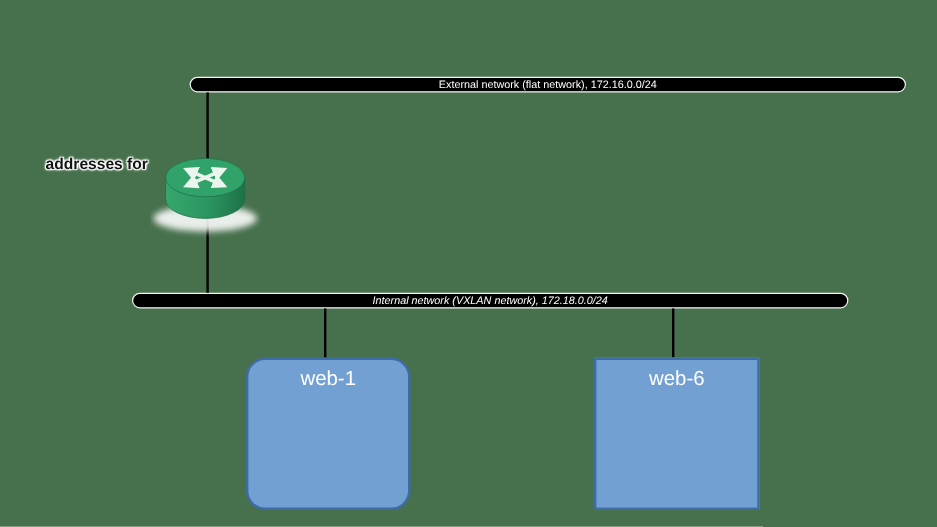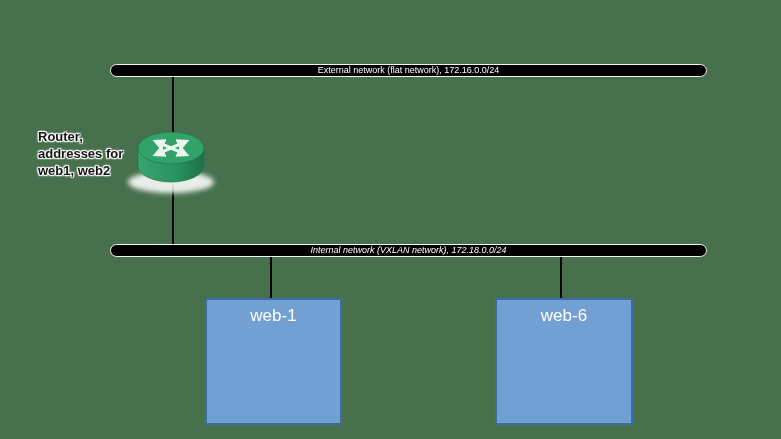--- a/index.html
+++ b/index.html
@@ -26,21 +26,21 @@
     display: flex;
     align-items: center;
     justify-content: center;
   }
   .net-bar .bar-label {
     color: var(--bar-text, #fff);
     font-size: 9px;
     line-height: 11px;
     white-space: nowrap;
   }
-  #external-bar { top: 64px; }
+  #external-bar { top: 64px; margin-left: 48px; }
   #internal-bar { top: 244px; font-style: italic; }
 
   .connector {
     position: absolute;
     width: 2px;
     background: var(--connector, #000);
   }
   #router-connector { left: 172px; top: 77px; height: 167px; }
   #web1-connector   { left: 270px; top: 257px; height: 41px; }
   #web2-connector   { left: 560px; top: 257px; height: 41px; }
@@ -67,21 +67,21 @@
   }
   .node-box {
     position: absolute;
     top: 298px;
     height: 127px;
     background: var(--node-fill, #73a0d2);
     border: 2px solid var(--node-border, #3e6ca6);
     box-sizing: border-box;
     text-align: center;
   }
-  #node-web-1 { left: 205px; width: 137px; }
+  #node-web-1 { left: 205px; width: 137px; border-radius: 16px; }
   #node-web-2 { left: 495px; width: 138px; }
   .node-label {
     margin-top: 6px;
     color: var(--node-text, #fff);
     font-size: 17px;
     line-height: 20px;
   }
 </style>
 </head>
 <body>
@@ -94,23 +94,21 @@
 
   <div class="net-bar" id="internal-bar">
     <span class="bar-label">Internal network (VXLAN network), 172.18.0.0/24</span>
   </div>
 
   <div class="connector" id="router-connector"></div>
   <div class="connector" id="web1-connector"></div>
   <div class="connector" id="web2-connector"></div>
 
   <div id="router-label">
-    <div>Router,</div>
     <div>addresses for</div>
-    <div>web1, web2</div>
   </div>
 
   <div id="router-icon-wrap">
     <svg width="95" height="82" viewBox="0 0 95 82" aria-hidden="true">
       <defs>
         <filter id="softblur" x="-40%" y="-40%" width="180%" height="180%">
           <feGaussianBlur stdDeviation="2.6"></feGaussianBlur>
         </filter>
         <linearGradient id="sideG" x1="0" y1="0" x2="1" y2="0">
           <stop offset="0" stop-color="#36a76e"></stop>

